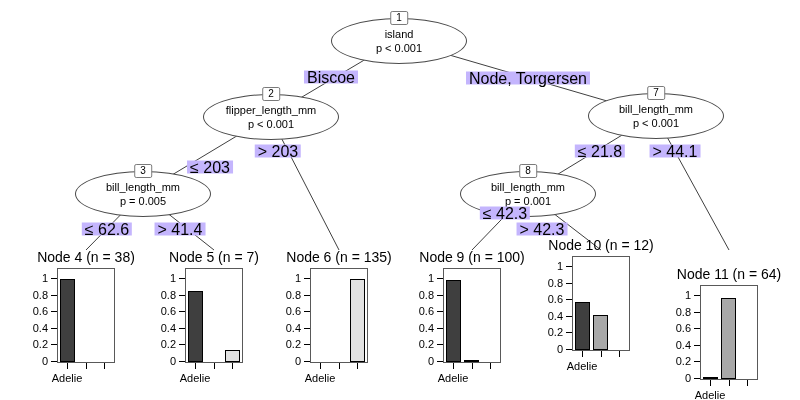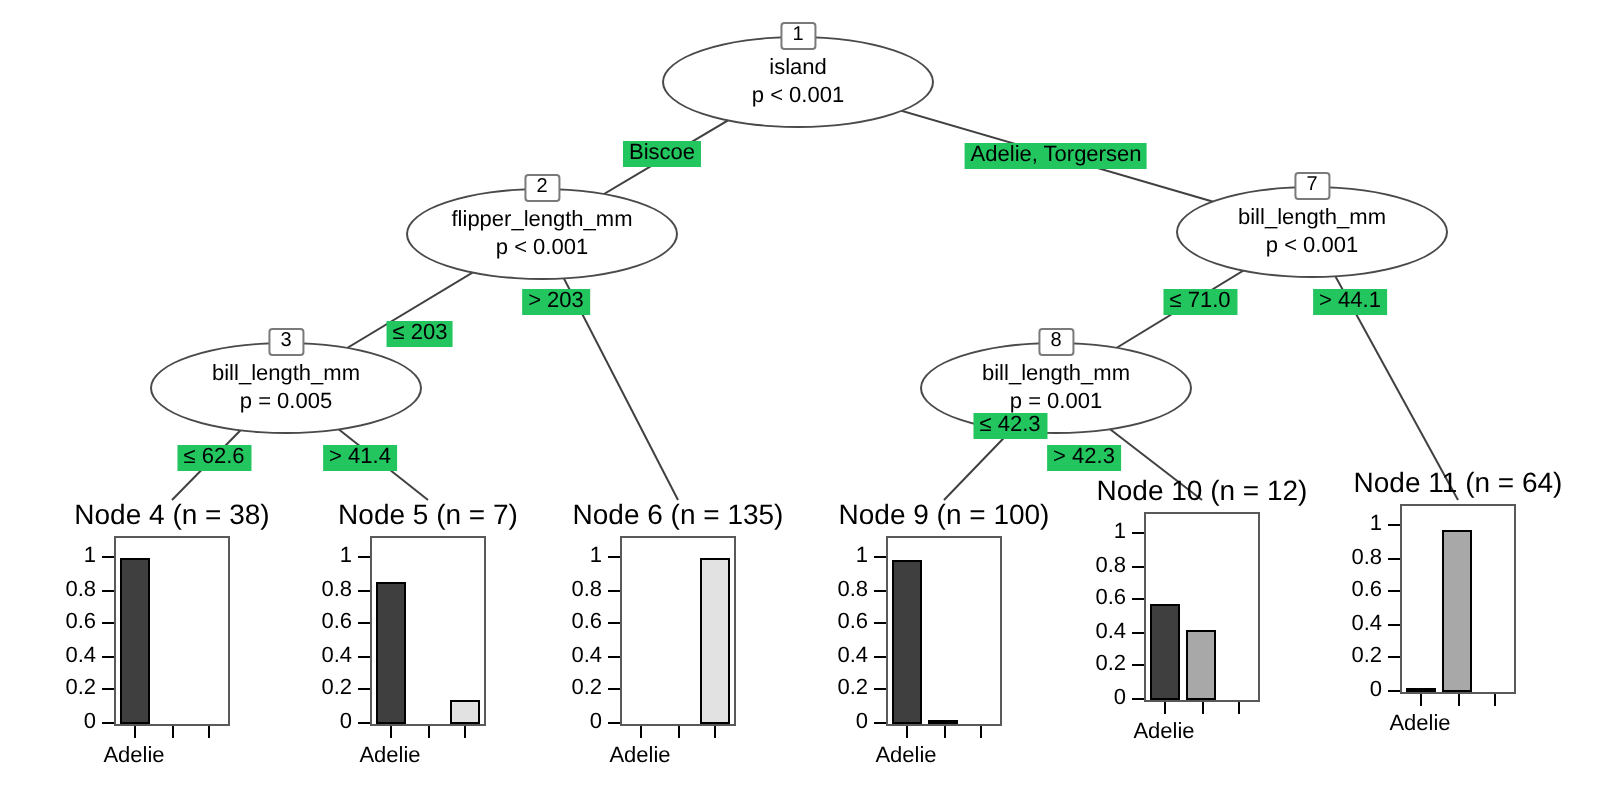--- a/index.html
+++ b/index.html
@@ -18,21 +18,21 @@
     font-size:11px;line-height:14px;text-align:center;
   }
   .inode-id{
     position:absolute;top:-8px;left:50%;transform:translateX(-50%);
     background:#fff;border:1px solid #7a7a7a;border-radius:2px;
     font-size:10px;line-height:12px;padding:0 5px;z-index:3;
   }
   
   .edge-label{
     position:absolute;transform:translate(-50%,-50%);z-index:2;
-    background:#22c55e;padding:0 3px;font-size:11px;line-height:13px;white-space:nowrap;
+    background:#c4b5fd;padding:0 3px;font-size:16px;line-height:13px;white-space:nowrap;
   }
 
   
   .tnode{position:absolute;width:58px;height:95px;z-index:2;}
   .plot-box{
     position:absolute;left:0;top:0;width:56px;height:93px;
     border:1px solid #595959;background:#fff;
   }
   .tnode-title{
     position:absolute;bottom:calc(100% + 3px);left:50%;transform:translateX(-50%);
@@ -85,26 +85,26 @@
     <div class="inode-var">bill_length_mm</div>
     <div class="inode-p">p &lt; 0.001</div>
   </div>
   <div class="inode" style="left:460px;top:171px">
     <div class="inode-id">8</div>
     <div class="inode-var">bill_length_mm</div>
     <div class="inode-p">p = 0.001</div>
   </div>
 
   <div class="edge-label" style="left:331px;top:77px">Biscoe</div>
-  <div class="edge-label" style="left:528px;top:78px">Adelie, Torgersen</div>
+  <div class="edge-label" style="left:528px;top:78px">Node, Torgersen</div>
   <div class="edge-label" style="left:210px;top:167px">≤ 203</div>
   <div class="edge-label" style="left:278px;top:151px">&gt; 203</div>
   <div class="edge-label" style="left:107px;top:229px">≤ 62.6</div>
   <div class="edge-label" style="left:180px;top:229px">&gt; 41.4</div>
-  <div class="edge-label" style="left:600px;top:151px">≤ 71.0</div>
+  <div class="edge-label" style="left:600px;top:151px">≤ 21.8</div>
   <div class="edge-label" style="left:675px;top:151px">&gt; 44.1</div>
   <div class="edge-label" style="left:505px;top:213px">≤ 42.3</div>
   <div class="edge-label" style="left:542px;top:229px">&gt; 42.3</div>
 
   <div class="tnode" style="left:57px;top:268px">
     <span class="tnode-title">Node 4 (n = 38)</span>
     <div class="plot-box">
         <div class="bar" style="left: 1.5px; bottom: 0px; height: 83px; background: rgb(63, 63, 63);"></div>
       </div>
     <div class="x-label">Adelie</div>
@@ -208,21 +208,21 @@
       <div class="ytick" style="top: 43.2px;"></div>
       <div class="ylab" style="top: 37.2px;">0.6</div>
       <div class="ytick" style="top: 26.6px;"></div>
       <div class="ylab" style="top: 20.6px;">0.8</div>
       <div class="ytick" style="top: 10px;"></div>
       <div class="ylab" style="top: 4px;">1</div>
       <div class="xtick" style="left: 10px;"></div>
       <div class="xtick" style="left: 28.5px;"></div>
       <div class="xtick" style="left: 47px;"></div>
     </div>
-  <div class="tnode" style="left:700px;top:252px">
+  <div class="tnode" style="left:700px;top:285px">
     <span class="tnode-title">Node 11 (n = 64)</span>
     <div class="plot-box">
         <div class="bar" style="left: 1.5px; bottom: 0px; height: 2px; background: rgb(63, 63, 63);"></div>
         <div class="bar" style="left: 20px; bottom: 0px; height: 81px; background: rgb(168, 168, 168);"></div>
       </div>
     <div class="x-label">Adelie</div>
   <div class="ytick" style="top: 93px;"></div>
       <div class="ylab" style="top: 87px;">0</div>
       <div class="ytick" style="top: 76.4px;"></div>
       <div class="ylab" style="top: 70.4px;">0.2</div>

